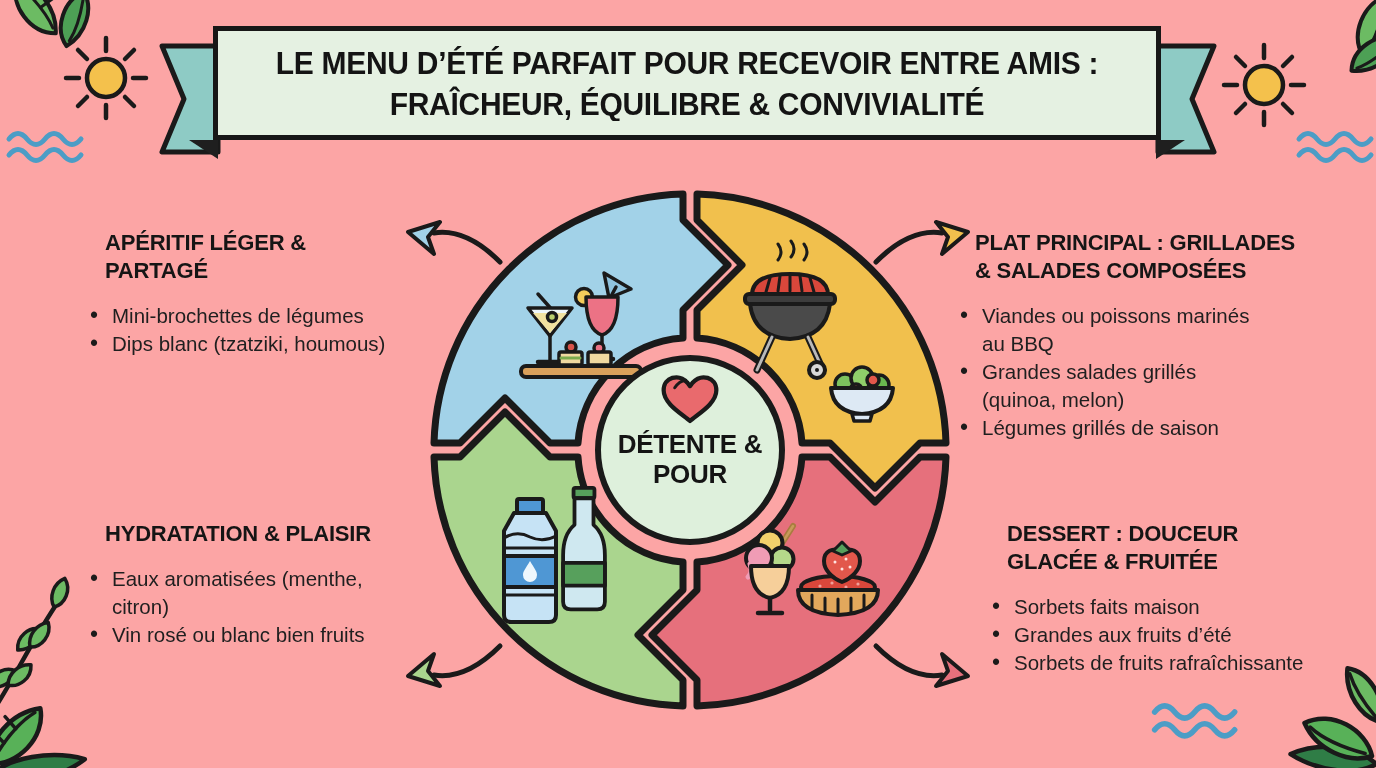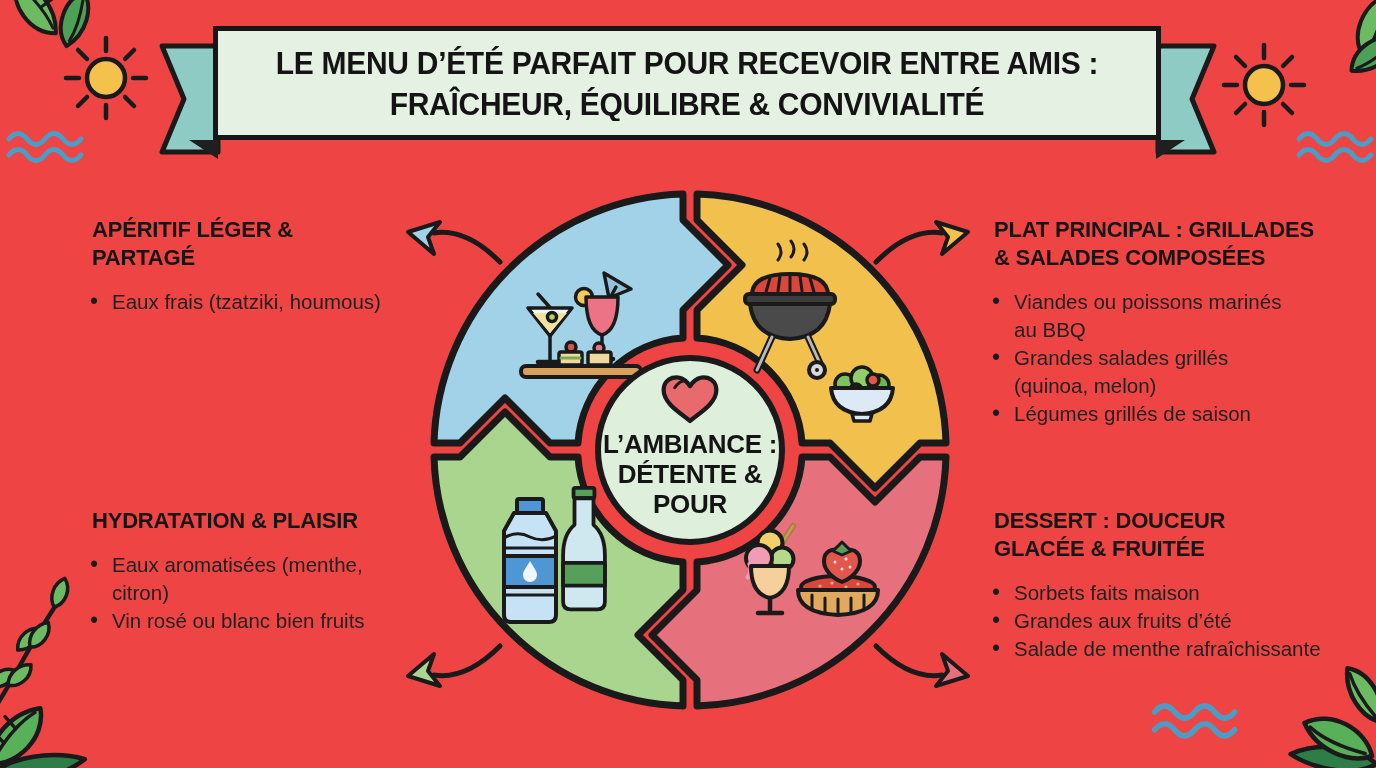--- a/index.html
+++ b/index.html
@@ -1,36 +1,36 @@
 <!DOCTYPE html>
 <html><head>
 <meta charset="utf-8">
 <style>
   html,body{margin:0;padding:0;background:#e8e4d4;}
   .stage{
     position:relative;width:1376px;height:768px;overflow:hidden;
-    background:#ef4444;
+    background:#fca5a5;
     font-family:"Liberation Sans","DejaVu Sans",sans-serif;
     color:#1b1b1b;
   }
   .abs{position:absolute;}
   
   .banner{
     left:213px;top:26px;width:948px;height:114px;
     background:#e5f1e2;border:5px solid #171717;box-sizing:border-box;
     display:flex;flex-direction:column;align-items:center;justify-content:center;
     z-index:3;
   }
   .banner .t{
     font-weight:bold;font-size:30px;line-height:41px;letter-spacing:-.3px;
     white-space:nowrap;color:#141414;transform:scaleY(1.06);
   }
   
   .section{width:380px;}
-  .section h3{margin:4px;font-size:22px;line-height:28px;font-weight:bold;
+  .section h3{margin:17px;font-size:22px;line-height:28px;font-weight:bold;
     letter-spacing:-.2px;color:#151515;}
   .section h3 div{white-space:nowrap;}
   .section ul{list-style:none;margin:16px 0 0 0;padding:0;}
   .section li{
     position:relative;padding-left:24px;font-size:20.5px;line-height:28px;
     color:#1f1f1f;white-space:pre-line;margin:0;
   }
   .section li::before{
     content:"\2022";position:absolute;left:2px;top:-1px;font-size:23px;color:#1b1b1b;
   }
@@ -188,21 +188,20 @@
     </g>
 
     <circle r="92" fill="#def0dc" stroke="#1a1a1a" stroke-width="6"></circle>
     <g transform="translate(0,-52) scale(0.85)">
       <path fill="#e96a6d" stroke="#1a1a1a" stroke-width="5" stroke-linejoin="round" d="M0,27 C-9,19 -31,7 -31,-9 C-31,-25 -13,-29 -3,-18 L0,-14 L3,-18 C13,-29 31,-25 31,-9 C31,7 9,19 0,27 Z"></path>
       <path d="M-18,-12 Q-13,-20 -5,-21" fill="none" stroke="#1a1a1a" stroke-width="3.5" stroke-linecap="round"></path>
     </g>
   </svg>
 
   <div class="abs center-label">
-    <span>L’AMBIANCE :</span>
     <span>DÉTENTE &amp;</span>
     <span>POUR</span>
   </div>
 
   <svg class="abs" style="left:404px;top:220px" width="100" height="46">
     <g>
       <path d="M96,42 Q62,8 30,13" stroke="#1a1a1a" stroke-width="5" fill="none" stroke-linecap="round"></path>
       <polygon points="36,2 4,12 30,34 24,17" fill="#a2d2e8" stroke="#1a1a1a" stroke-width="4" stroke-linejoin="round"></polygon>
     </g>
   </svg>
@@ -224,25 +223,26 @@
       <polygon points="36,2 4,12 30,34 24,17" fill="#e6707c" stroke="#1a1a1a" stroke-width="4" stroke-linejoin="round"></polygon>
     </g>
   </svg>
 
   <div class="abs section" style="left:88px;top:212px;width:340px">
     <h3>
       <div>APÉRITIF LÉGER &amp;</div>
       <div>PARTAGÉ</div>
     </h3>
     <ul>
-      <li>Eaux frais (tzatziki, houmous)</li>
+      <li>Mini-brochettes de légumes</li>
+      <li>Dips blanc (tzatziki, houmous)</li>
     </ul>
   </div>
 
-  <div class="abs section" style="left:990px;top:212px">
+  <div class="abs section" style="left:958px;top:212px">
     <h3>
       <div>PLAT PRINCIPAL : GRILLADES</div>
       <div>&amp; SALADES COMPOSÉES</div>
     </h3>
     <ul>
       <li>Viandes ou poissons marinés
 au BBQ</li>
       <li>Grandes salades grillés
 (quinoa, melon)</li>
       <li>Légumes grillés de saison</li>
@@ -261,21 +261,21 @@
   </div>
 
   <div class="abs section" style="left:990px;top:503px">
     <h3>
       <div>DESSERT : DOUCEUR</div>
       <div>GLACÉE &amp; FRUITÉE</div>
     </h3>
     <ul>
       <li>Sorbets faits maison</li>
       <li>Grandes aux fruits d’été</li>
-      <li>Salade de menthe rafraîchissante</li>
+      <li>Sorbets de fruits rafraîchissante</li>
     </ul>
   </div>
 
   <svg class="abs" style="left:58px;top:30px" width="96" height="96" viewBox="-48 -48 96 96">
     <g stroke="#1a1a1a" stroke-width="4.5" stroke-linecap="round">
       <circle r="19" fill="#f4c14c"></circle>
       <line x1="27" y1="0" x2="40" y2="0"></line>
         <line x1="19" y1="19" x2="28" y2="28"></line>
       <line x1="0" y1="27" x2="0" y2="40"></line>
         <line x1="-19" y1="19" x2="-28" y2="28"></line>

